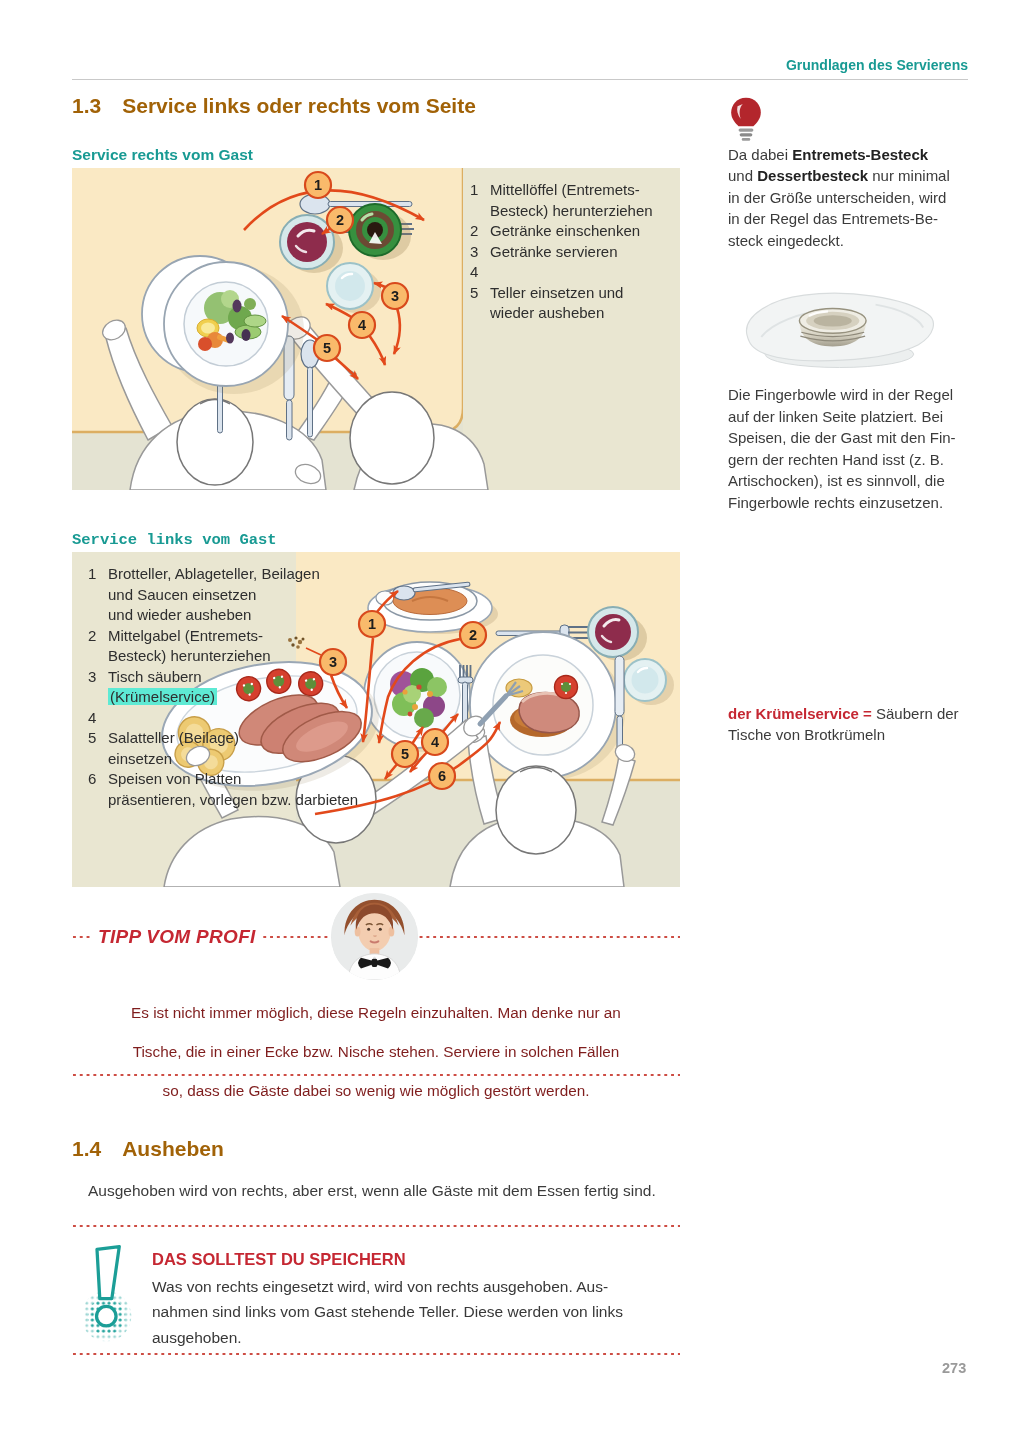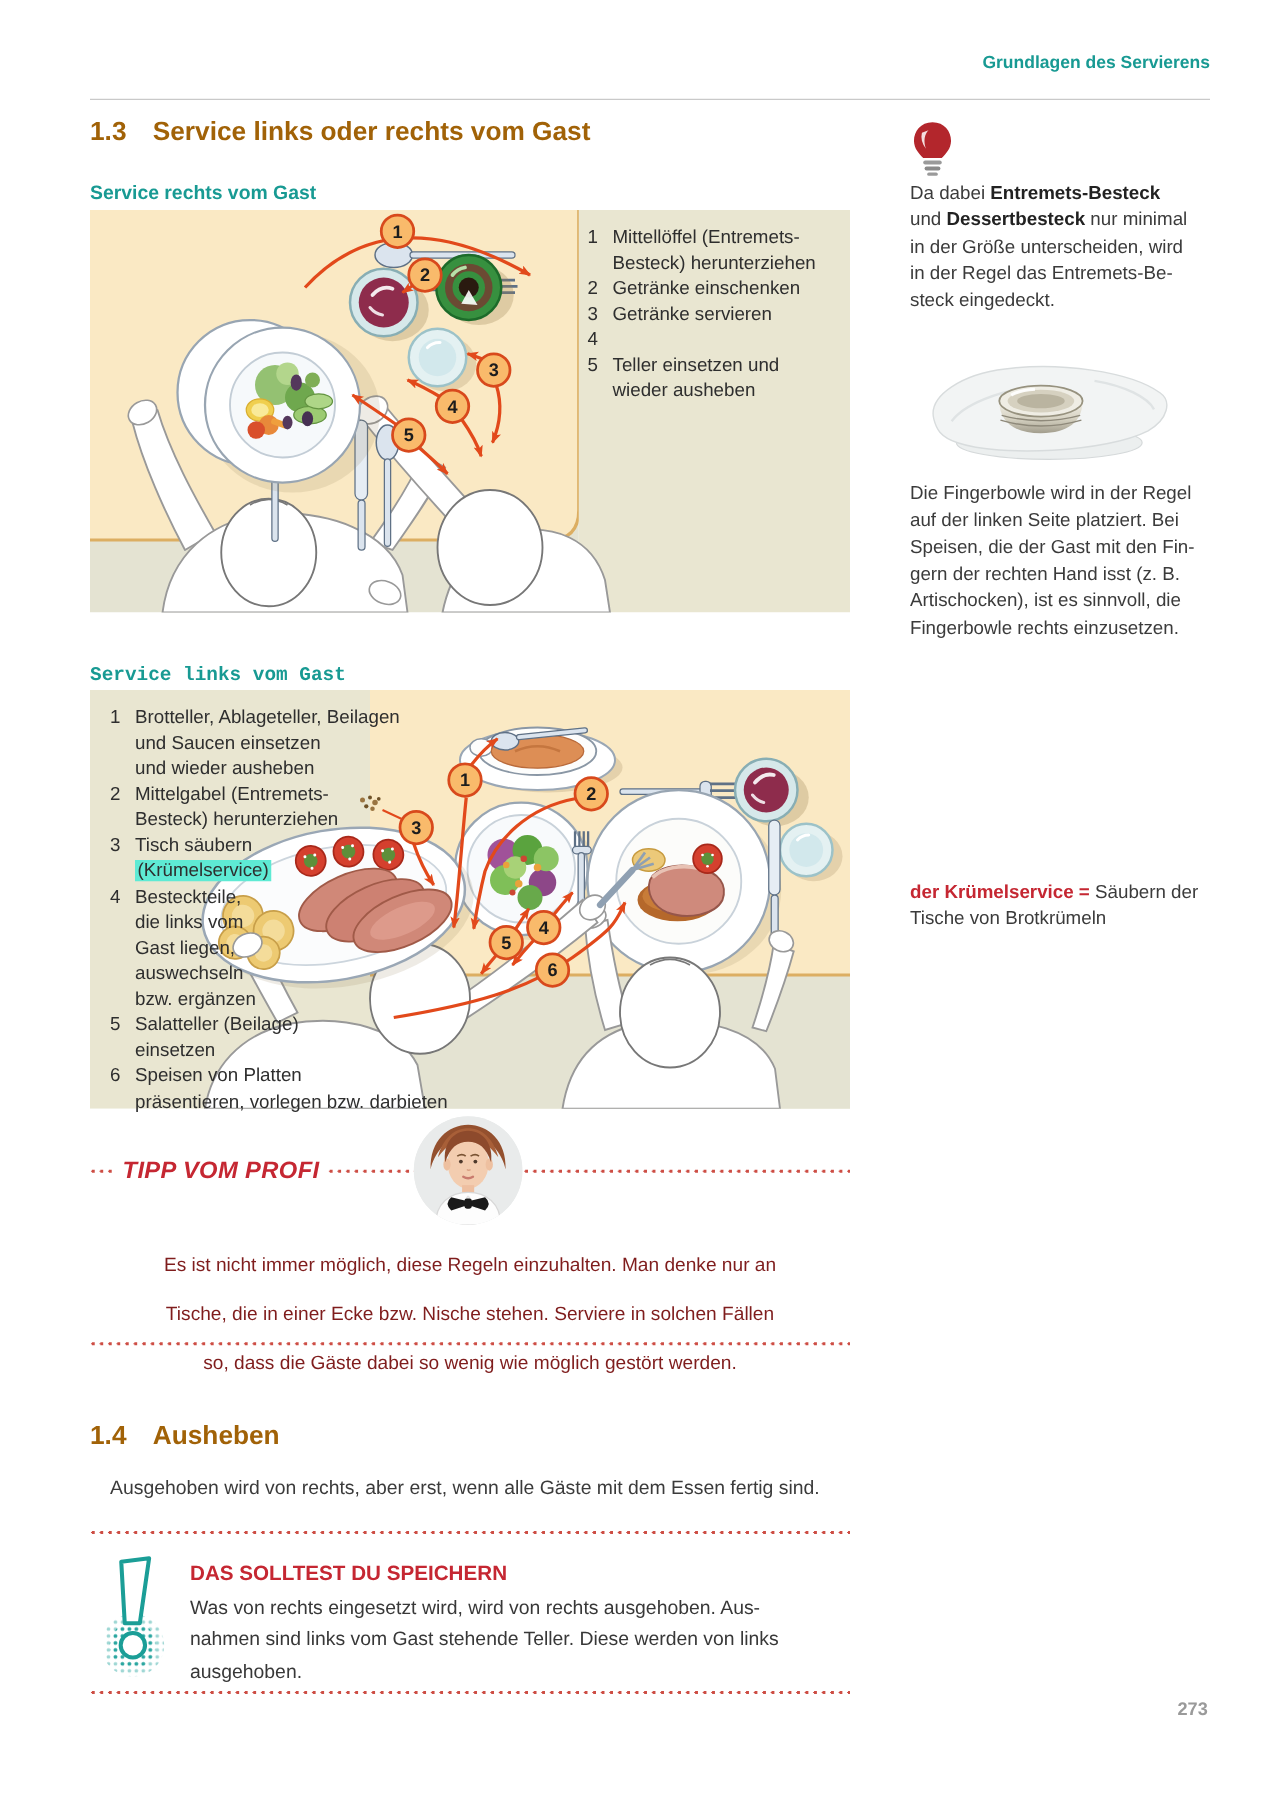--- a/index.html
+++ b/index.html
@@ -27,26 +27,26 @@
   .pagenum{font-size:14.5px;font-weight:700;color:#9a9a9a;}
   .note-term{font-weight:700;color:#c52732;}
   .avatar{width:87px;height:87px;border-radius:50%;background:#e9ebeb;overflow:hidden;}
   svg text.mk{font-family:"Liberation Sans",sans-serif;font-size:14.5px;font-weight:700;fill:#1d1d1d;text-anchor:middle;}
 </style>
 </head>
 <body>
 
 <div class="page">
 
-  <div class="abs header-label" style="top:41px;right:50px;">Grundlagen des Servierens</div>
+  <div class="abs header-label" style="top:57px;right:50px;">Grundlagen des Servierens</div>
   <div class="abs hrule" style="top:79px;left:72px;width:896px;"></div>
 
   <div class="abs h1" style="top:94px;left:72px;">
     <span>1.3</span>
-    <span>Service links oder rechts vom Gast</span>
+    <span>Service links oder rechts vom Seite</span>
   </div>
 
   <div class="abs h2" style="top:146px;left:72px;">Service rechts vom Gast</div>
 
   <div class="abs" style="top:168px;left:72px;width:608px;height:322px;">
     <svg class="abs" style="left:0;top:0" width="608" height="322" viewBox="0 0 608 322">
       <defs>
         <marker id="ar1" markerWidth="11" markerHeight="9" refX="8.5" refY="3.8" orient="auto" markerUnits="userSpaceOnUse">
           <path d="M0,0 L9.5,3.8 L0,7.6 L2.2,3.8 Z" fill="#e2491b"></path>
         </marker>
@@ -383,25 +383,20 @@
           <span class="n">2</span>
           <span class="t">Mittelgabel (Entremets-
 Besteck) herunterziehen</span>
         </div>
       <div class="step">
           <span class="n">3</span>
           <span class="t"><span>Tisch säubern</span><div><span class="hl">(Krümelservice)</span></div></span>
         </div>
       <div class="step">
           <span class="n">4</span>
-          <span class="t">Besteckteile,
-die links vom
-Gast liegen,
-auswechseln
-bzw. ergänzen</span>
         </div>
       <div class="step">
           <span class="n">5</span>
           <span class="t">Salatteller (Beilage)
 einsetzen</span>
         </div>
       <div class="step">
           <span class="n">6</span>
           <span class="t">Speisen von Platten
 präsentieren, vorlegen bzw. darbieten</span>

